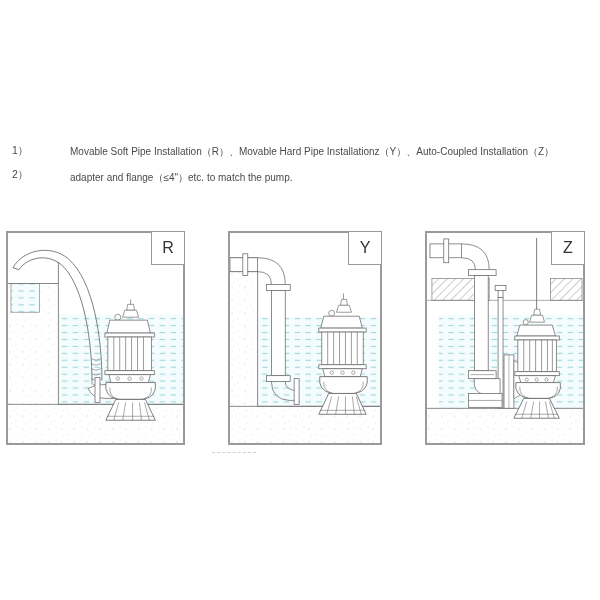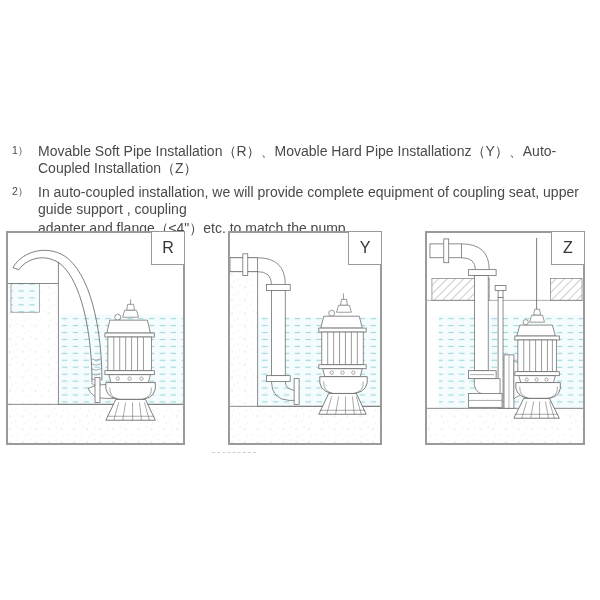--- a/index.html
+++ b/index.html
@@ -39,23 +39,24 @@
   .note-num {
     flex: 0 0 auto;
     width: 26px;
     font-size: 10.5px;
     line-height: 15px;
     color: #4a4a4a;
     white-space: nowrap;
   }
   .note-body {
     flex: 1 1 auto;
-    font-size: 14px;
+    font-size: 10px;
     line-height: 17px;
     color: #4a4a4a;
+    margin-left: 32px;
   }
   .note-line2 {
     display: block;
     margin-top: 2px;
   }
 
   
   .panel {
     position: absolute;
     top: 231px;
@@ -110,21 +111,20 @@
   <div class="notes">
 
     <div class="note-row">
       <span class="note-num">1）</span>
       <span class="note-body">Movable Soft Pipe Installation（R）、Movable Hard Pipe  Installationz（Y）、Auto-Coupled Installation（Z）</span>
     </div>
 
     <div class="note-row">
       <span class="note-num">2）</span>
       <span class="note-body">
-        <span>In auto-coupled installation, we will provide complete equipment of coupling seat, upper guide support , coupling</span>
         <span class="note-line2">adapter and flange（≤4"）etc. to match the pump.</span>
       </span>
     </div>
 
   </div>
 
   <div class="panel" id="panel-r">
     <svg class="panel-svg" viewBox="0 0 179 214" preserveAspectRatio="none">
       <defs>
         <pattern id="waterR" width="11" height="7" patternUnits="userSpaceOnUse">

